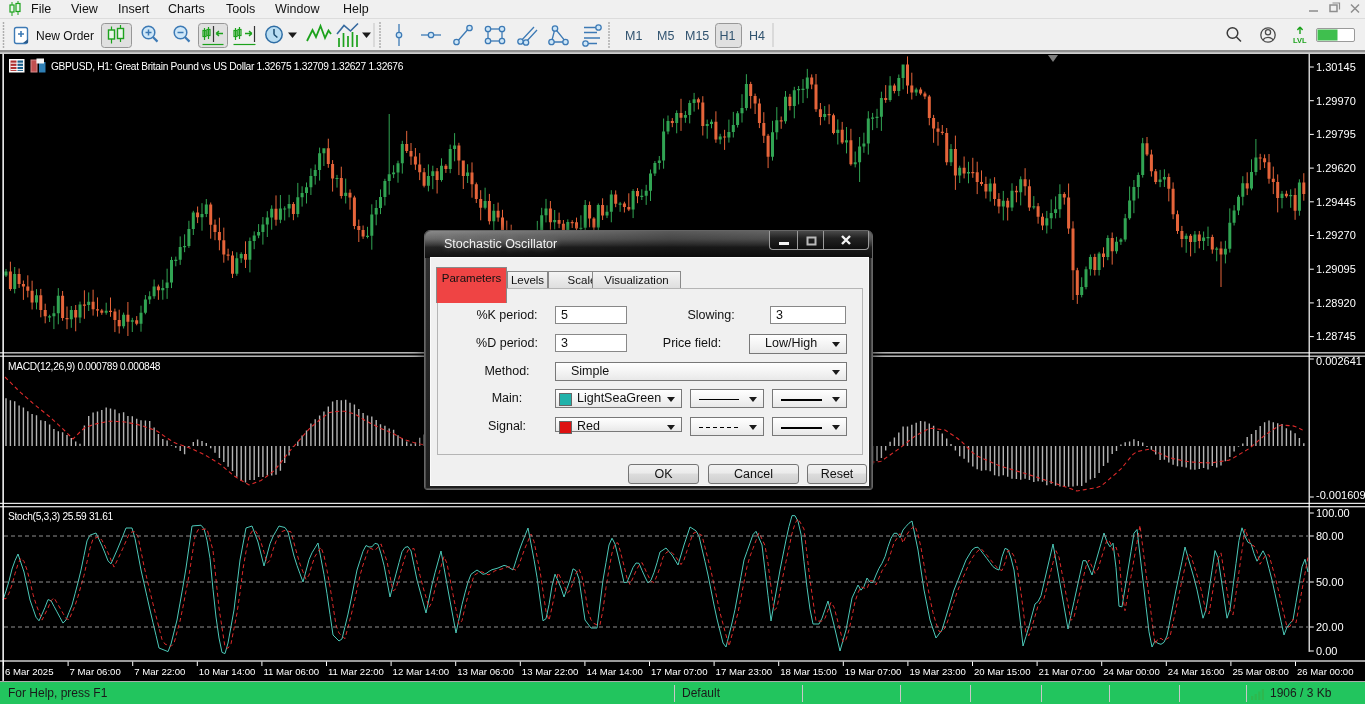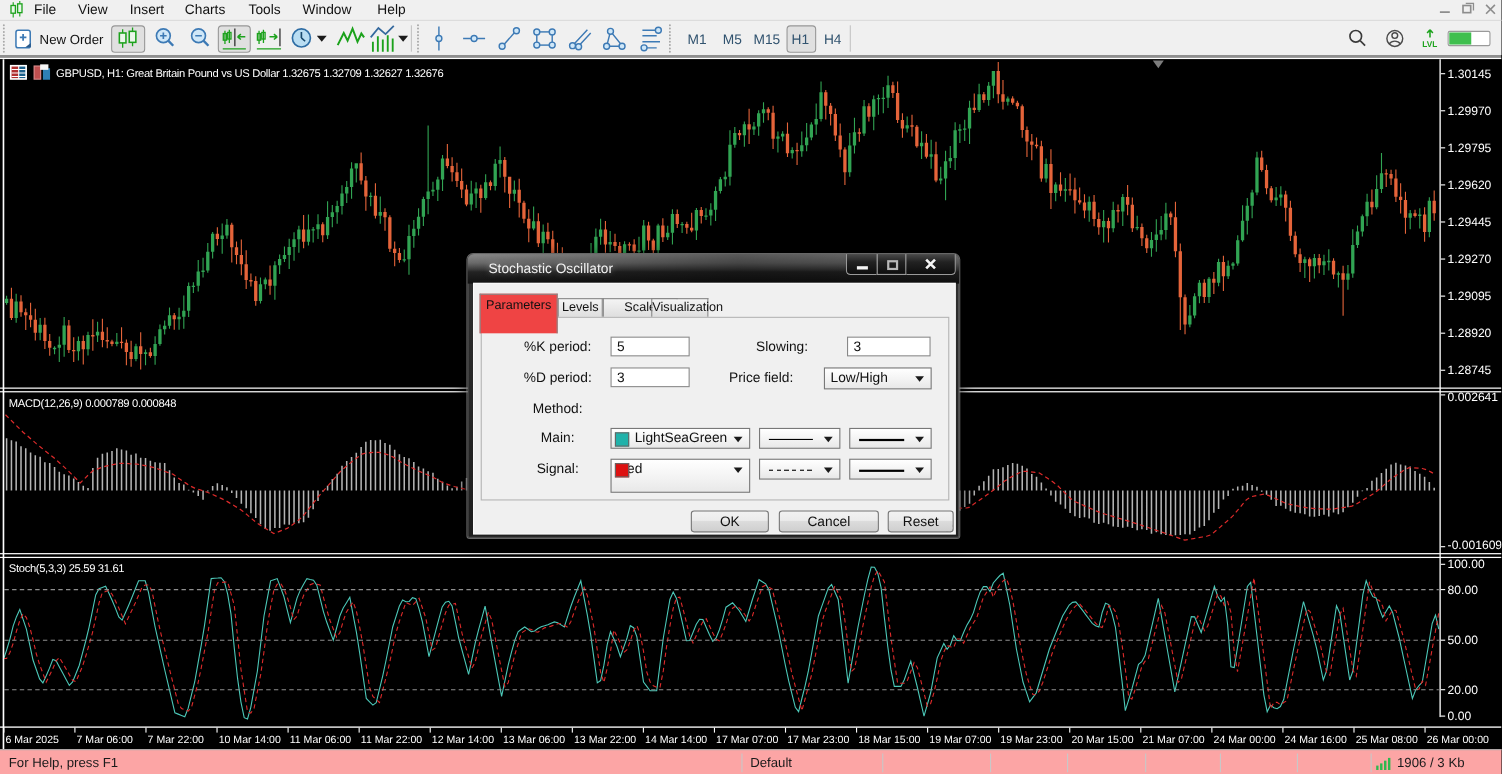--- a/index.html
+++ b/index.html
@@ -1,19 +1,19 @@
 <!DOCTYPE html>
 <html><head><meta charset="utf-8"><style>
 *{margin:0;padding:0;box-sizing:border-box}
 body{width:1365px;height:704px;position:relative;overflow:hidden;background:#000;
  font-family:"Liberation Sans",sans-serif;-webkit-font-smoothing:antialiased}
 .menubar{position:absolute;left:0;top:0;width:1365px;height:19px;background:#f0f0f0}
 .mi{position:absolute;top:2px;font-size:12.5px;color:#111}
 .toolbar{position:absolute;left:0;top:19px;width:1365px;height:31px;background:#f0f0f0}
-.statusbar{position:absolute;left:0;top:681px;width:1365px;height:23px;background:#fca5a5;border-top:1px solid #aaa}
+.statusbar{position:absolute;left:0;top:681px;width:1365px;height:23px;background:#22c55e;border-top:1px solid #aaa}
 .ssep{position:absolute;top:3px;height:17px;width:1px;background:#c8c8c8}
 .stx{position:absolute;top:4px;font-size:12px;color:#1a1a1a}
 .dlg{position:absolute;left:424px;top:230px;width:449px;height:260px;z-index:30;
  background:linear-gradient(#303030,#1e1e1e);border:1px solid #666;border-radius:6px 6px 3px 3px;
  box-shadow:inset 0 0 0 1px rgba(160,160,160,.35), 0 4px 14px rgba(0,0,0,.8)}
 .dlg-title{position:absolute;left:0;top:0;width:100%;height:27px;border-radius:6px 6px 0 0;
  background:linear-gradient(90deg,rgba(0,0,0,0) 0%,rgba(0,0,0,.35) 55%,rgba(0,0,0,.2) 100%),linear-gradient(#8a8a8a 0%,#6a6a6a 30%,#3a3a3a 52%,#232323 60%,#101010 100%);
  color:#f2f2f2;font-size:12.5px;line-height:26px;padding-left:19px;
  text-shadow:0 0 6px rgba(255,255,255,.45)}
 .dlg-btns{position:absolute;left:344px;top:0;width:100px;height:19px;display:flex}
@@ -25,21 +25,21 @@
 .dlg-client{position:absolute;left:6px;top:27px;width:437px;height:227px;background:#f0f0f0;
  box-shadow:0 0 0 1px #fbfbfb}
 .tab{position:absolute;font-size:11.5px;color:#111;border:1px solid #898989;text-align:center}
 .tab.on{background:#ef4444;height:36px;top:9px;line-height:21px;z-index:3;border-bottom:none}
 .tab.off{background:linear-gradient(#f4f4f4,#ddd);height:18px;top:13px;line-height:17px;z-index:1;border-bottom:none}
 .gbox{position:absolute;left:6px;top:30px;width:426px;height:167px;border:1px solid #b5b5b5;z-index:2;background:#f0f0f0}
 .fl{position:absolute;font-size:12.5px;color:#111;text-align:center;z-index:4}
 .tf{position:absolute;background:#fff;border:1px solid #888;font-size:12.5px;color:#111;
  padding-left:5px;z-index:4;line-height:16px}
 .cb{position:absolute;background:linear-gradient(#fff,#f2f2f2 60%,#e8e8e8);border:1px solid #787878;
- font-size:12.5px;color:#111;z-index:4;line-height:17px;padding-left:5px}
+ font-size:12.5px;color:#111;z-index:4;line-height:17px;padding-left:15px}
 .cb:after{content:"";position:absolute;right:6px;top:7px;border:4px solid transparent;border-top:5px solid #1a1a1a}
 .sw{position:absolute;left:3px;top:2.5px;width:13px;height:13px;border:1px solid #666}
 .ln{position:absolute;left:8px;top:9px;height:1px;background:#000}
 .ln2{height:2px}
 .btn{position:absolute;z-index:4;height:20px;border:1px solid #757575;border-radius:3px;
  background:linear-gradient(#f2f2f2,#ebebeb 45%,#dcdcdc 50%,#cfcfcf);font-size:12.5px;color:#111;
  text-align:center;line-height:18px}
 </style></head><body>
 
 <div class="menubar">
@@ -335,41 +335,42 @@
           <rect x="9.5" y="6.5" width="8" height="7" fill="none" stroke="#b9b9b9" stroke-width="2"></rect>
         </svg></div>
       <div class="db cl"><svg width="45" height="19">
           <path d="M18 5l8 8M26 5l-8 8" stroke="#f5f5f5" stroke-width="2.4"></path>
         </svg></div>
     </div>
     <div class="dlg-client">
       <div class="tab on" style="left:5px;width:71px">Parameters</div>
       <div class="tab off" style="left:76px;width:41px">Levels</div>
       <div class="tab off" style="left:117px;width:68px">Scale</div>
-      <div class="tab off" style="left:161px;width:52px">Visualization</div>
+      <div class="tab off" style="left:161px;width:89px">Visualization</div>
       <div class="gbox"></div>
       <div class="fl" style="left:36px;top:50px;width:80px">%K period:</div>
       <div class="fl" style="left:230px;top:50px;width:100px">Slowing:</div>
       <div class="fl" style="left:36px;top:78px;width:80px">%D period:</div>
       <div class="fl" style="left:211px;top:78px;width:100px">Price field:</div>
       <div class="fl" style="left:36px;top:106px;width:80px">Method:</div>
       <div class="fl" style="left:36px;top:133px;width:80px">Main:</div>
       <div class="fl" style="left:36px;top:161px;width:80px">Signal:</div>
       <div class="tf" style="left:124px;top:48px;width:72px;height:18px">5</div>
       <div class="tf" style="left:339px;top:48px;width:76px;height:18px">3</div>
       <div class="tf" style="left:124px;top:76px;width:72px;height:18px">3</div>
       <div class="cb" style="left:318px;top:76px;width:98px;height:20px">Low/High</div>
+      <div class="cb" style="left:124px;top:104px;width:292px;height:19px">Simple</div>
       <div class="cb" style="left:124px;top:131px;width:127px;height:19px;padding-left:21px">LightSeaGreen<span class="sw" style="background:#20b2aa"></span></div>
       <div class="cb" style="left:259px;top:131px;width:74px;height:19px">
         <span class="ln" style="width:40px"></span>
       </div>
       <div class="cb" style="left:341px;top:131px;width:75px;height:19px">
         <span class="ln ln2" style="width:41px"></span>
       </div>
-      <div class="cb" style="left:124px;top:159px;width:127px;height:31px;padding-left:5px">Red<span class="sw" style="background:#dd1111"></span></div>
+      <div class="cb" style="left:124px;top:159px;width:127px;height:15px;padding-left:21px">Red<span class="sw" style="background:#dd1111"></span></div>
       <div class="cb" style="left:259px;top:159px;width:74px;height:19px">
         <span class="ln" style="width:40px;background:repeating-linear-gradient(90deg,#000 0 4px,transparent 4px 7px)"></span>
       </div>
       <div class="cb" style="left:341px;top:159px;width:75px;height:19px">
         <span class="ln ln2" style="width:41px"></span>
       </div>
       <div class="btn" style="left:197px;top:206px;width:71px">OK</div>
       <div class="btn" style="left:277px;top:206px;width:91px">Cancel</div>
       <div class="btn" style="left:376px;top:206px;width:60px">Reset</div>
       <svg style="position:absolute;right:1px;bottom:1px" width="10" height="10">

